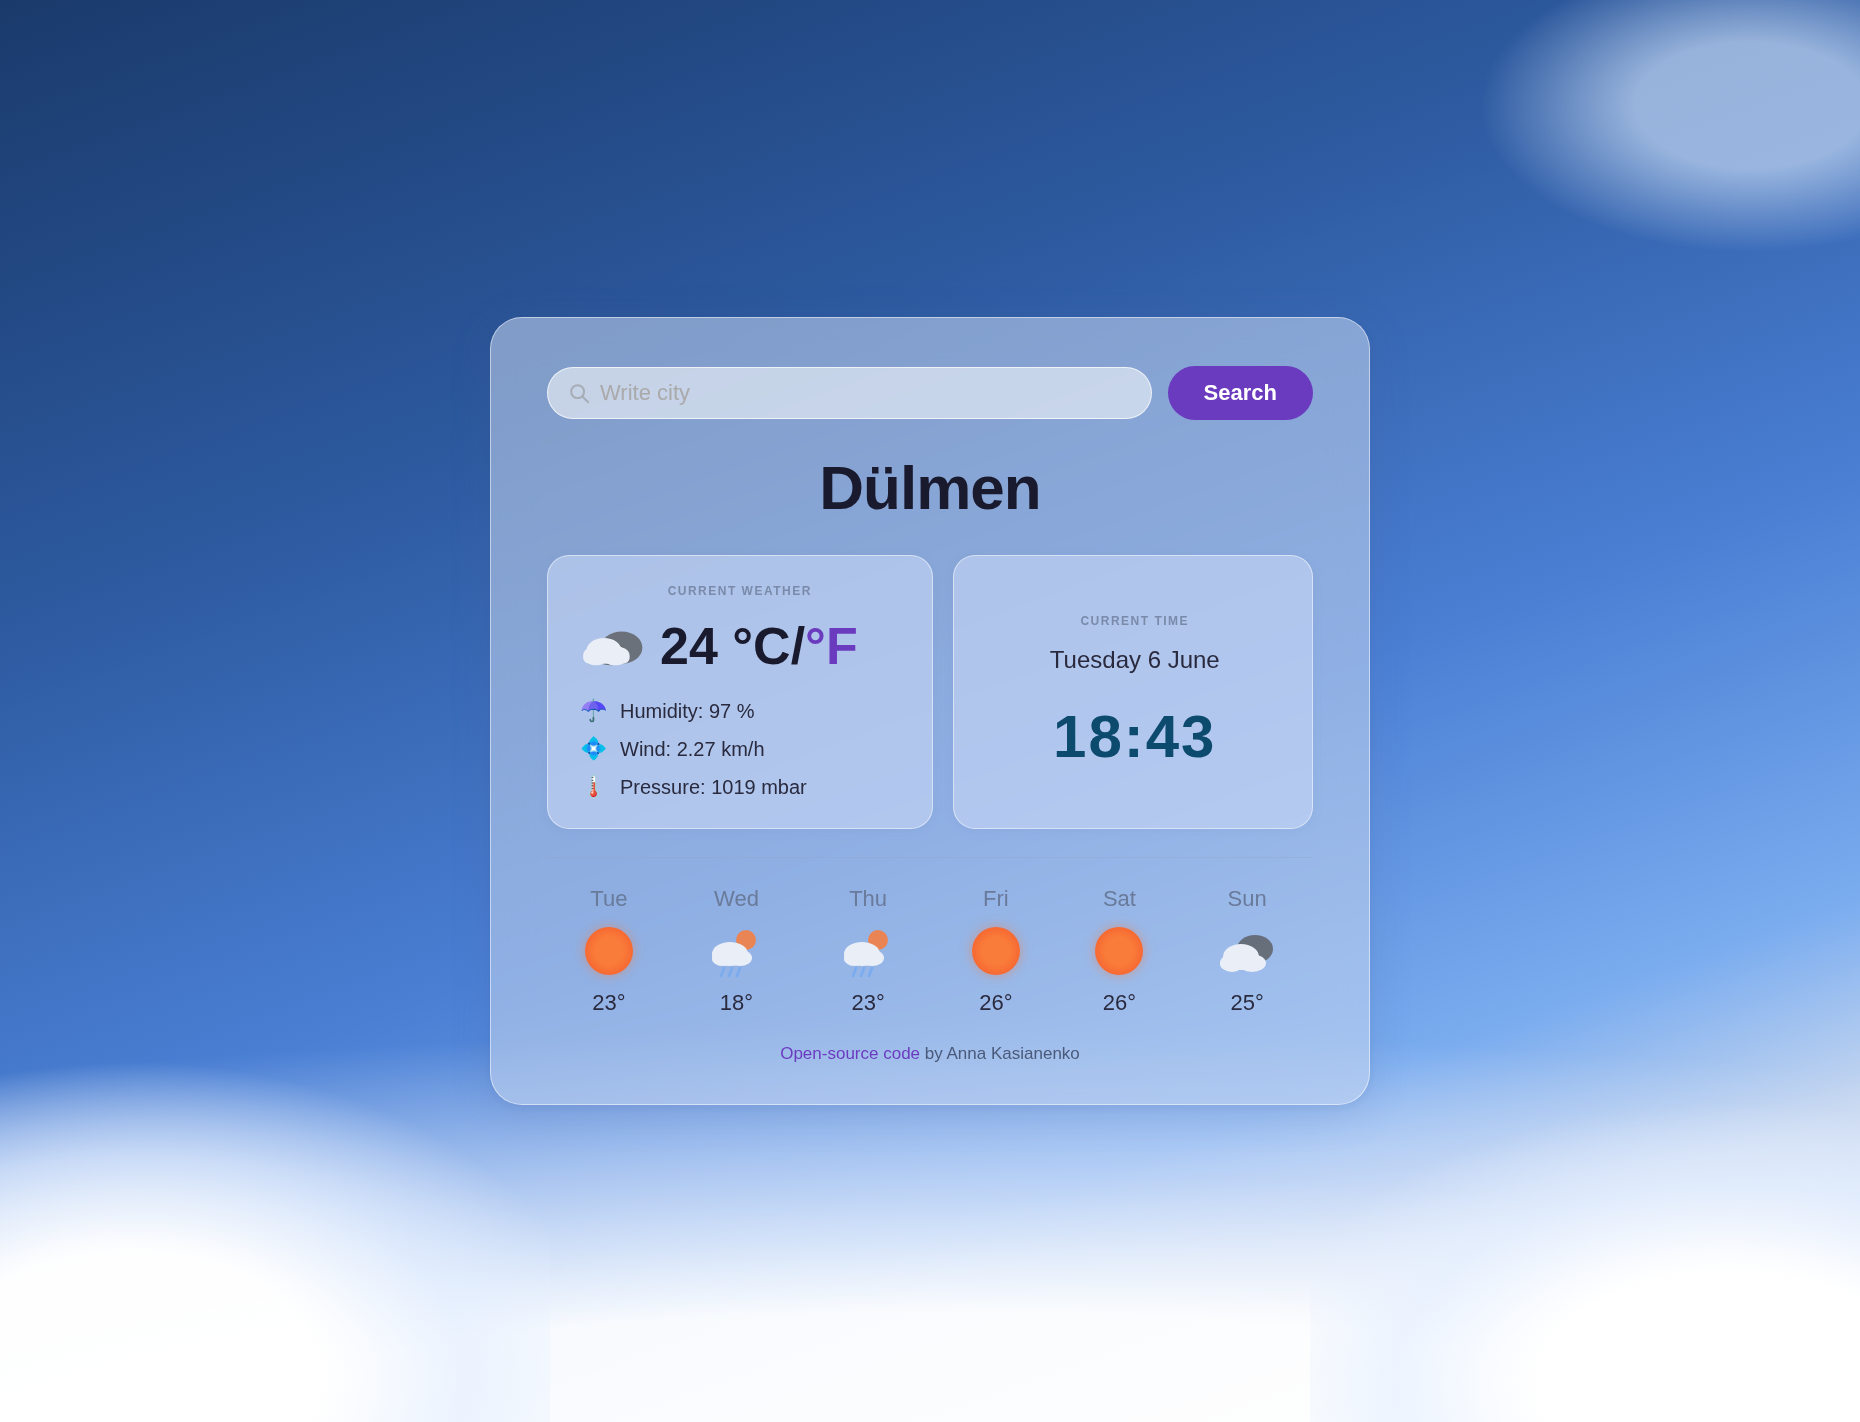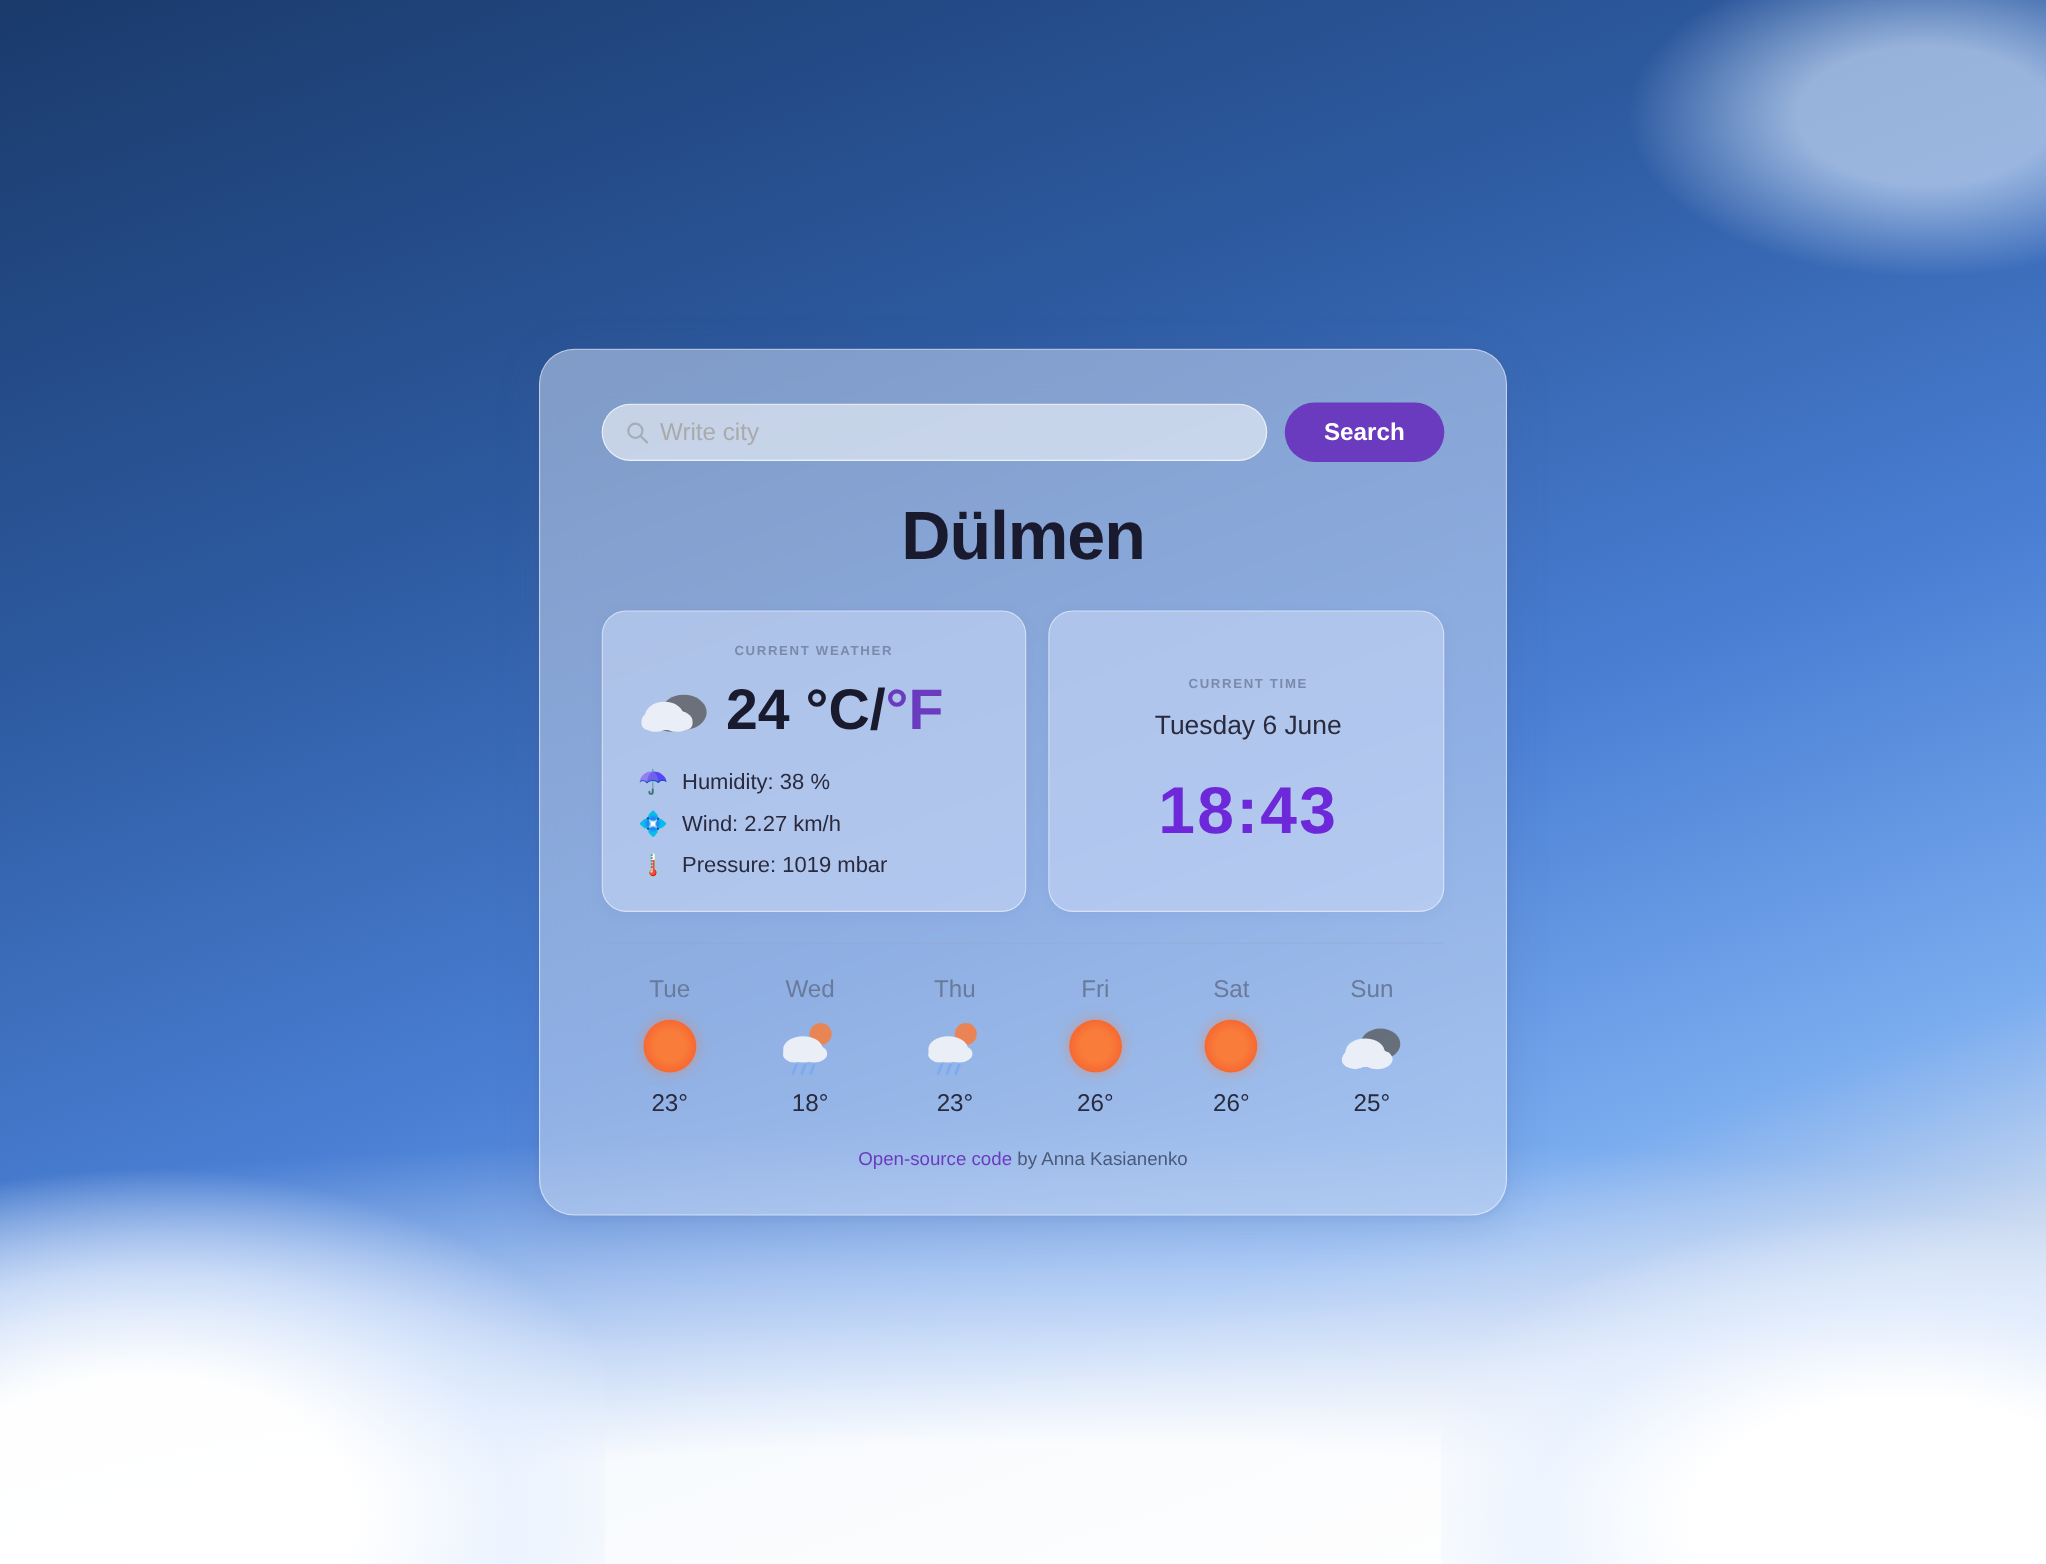--- a/index.html
+++ b/index.html
@@ -195,21 +195,21 @@
     .time-date {
       font-size: 24px;
       font-weight: 500;
       color: #2a2a3e;
       margin-bottom: 16px;
       text-align: center;
     }
     .time-clock {
       font-size: 60px;
       font-weight: 700;
-      color: #6d28d9;
+      color: #0c4a6e;
       text-align: center;
       letter-spacing: 2px;
       margin-top: 12px;
     }
 
     
     .divider {
       height: 1px;
       background: rgba(150,165,200,0.4);
       margin-bottom: 28px;
@@ -316,21 +316,21 @@
           </svg>
         </div>
         <div class="temp-text">
           <span class="celsius">24 °C</span><span class="separator">/</span><span class="fahrenheit">°F</span>
         </div>
       </div>
 
       <div class="weather-details">
         <div class="weather-detail-row">
           <span class="detail-icon">☂️</span>
-          <span>Humidity: 38 %</span>
+          <span>Humidity: 97 %</span>
         </div>
         <div class="weather-detail-row">
           <span class="detail-icon">💠</span>
           <span>Wind: 2.27 km/h</span>
         </div>
         <div class="weather-detail-row">
           <span class="detail-icon">🌡️</span>
           <span>Pressure: 1019 mbar</span>
         </div>
       </div>

